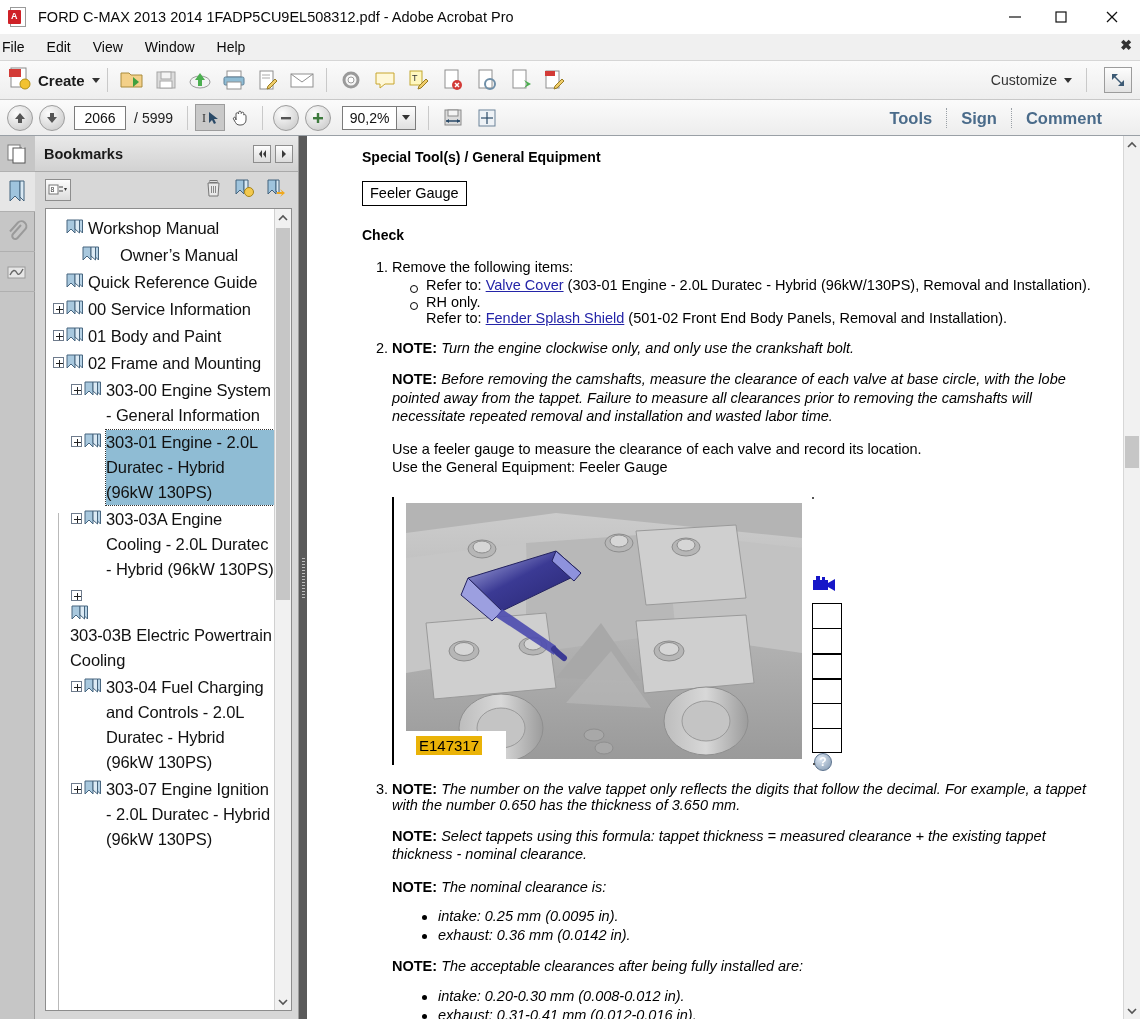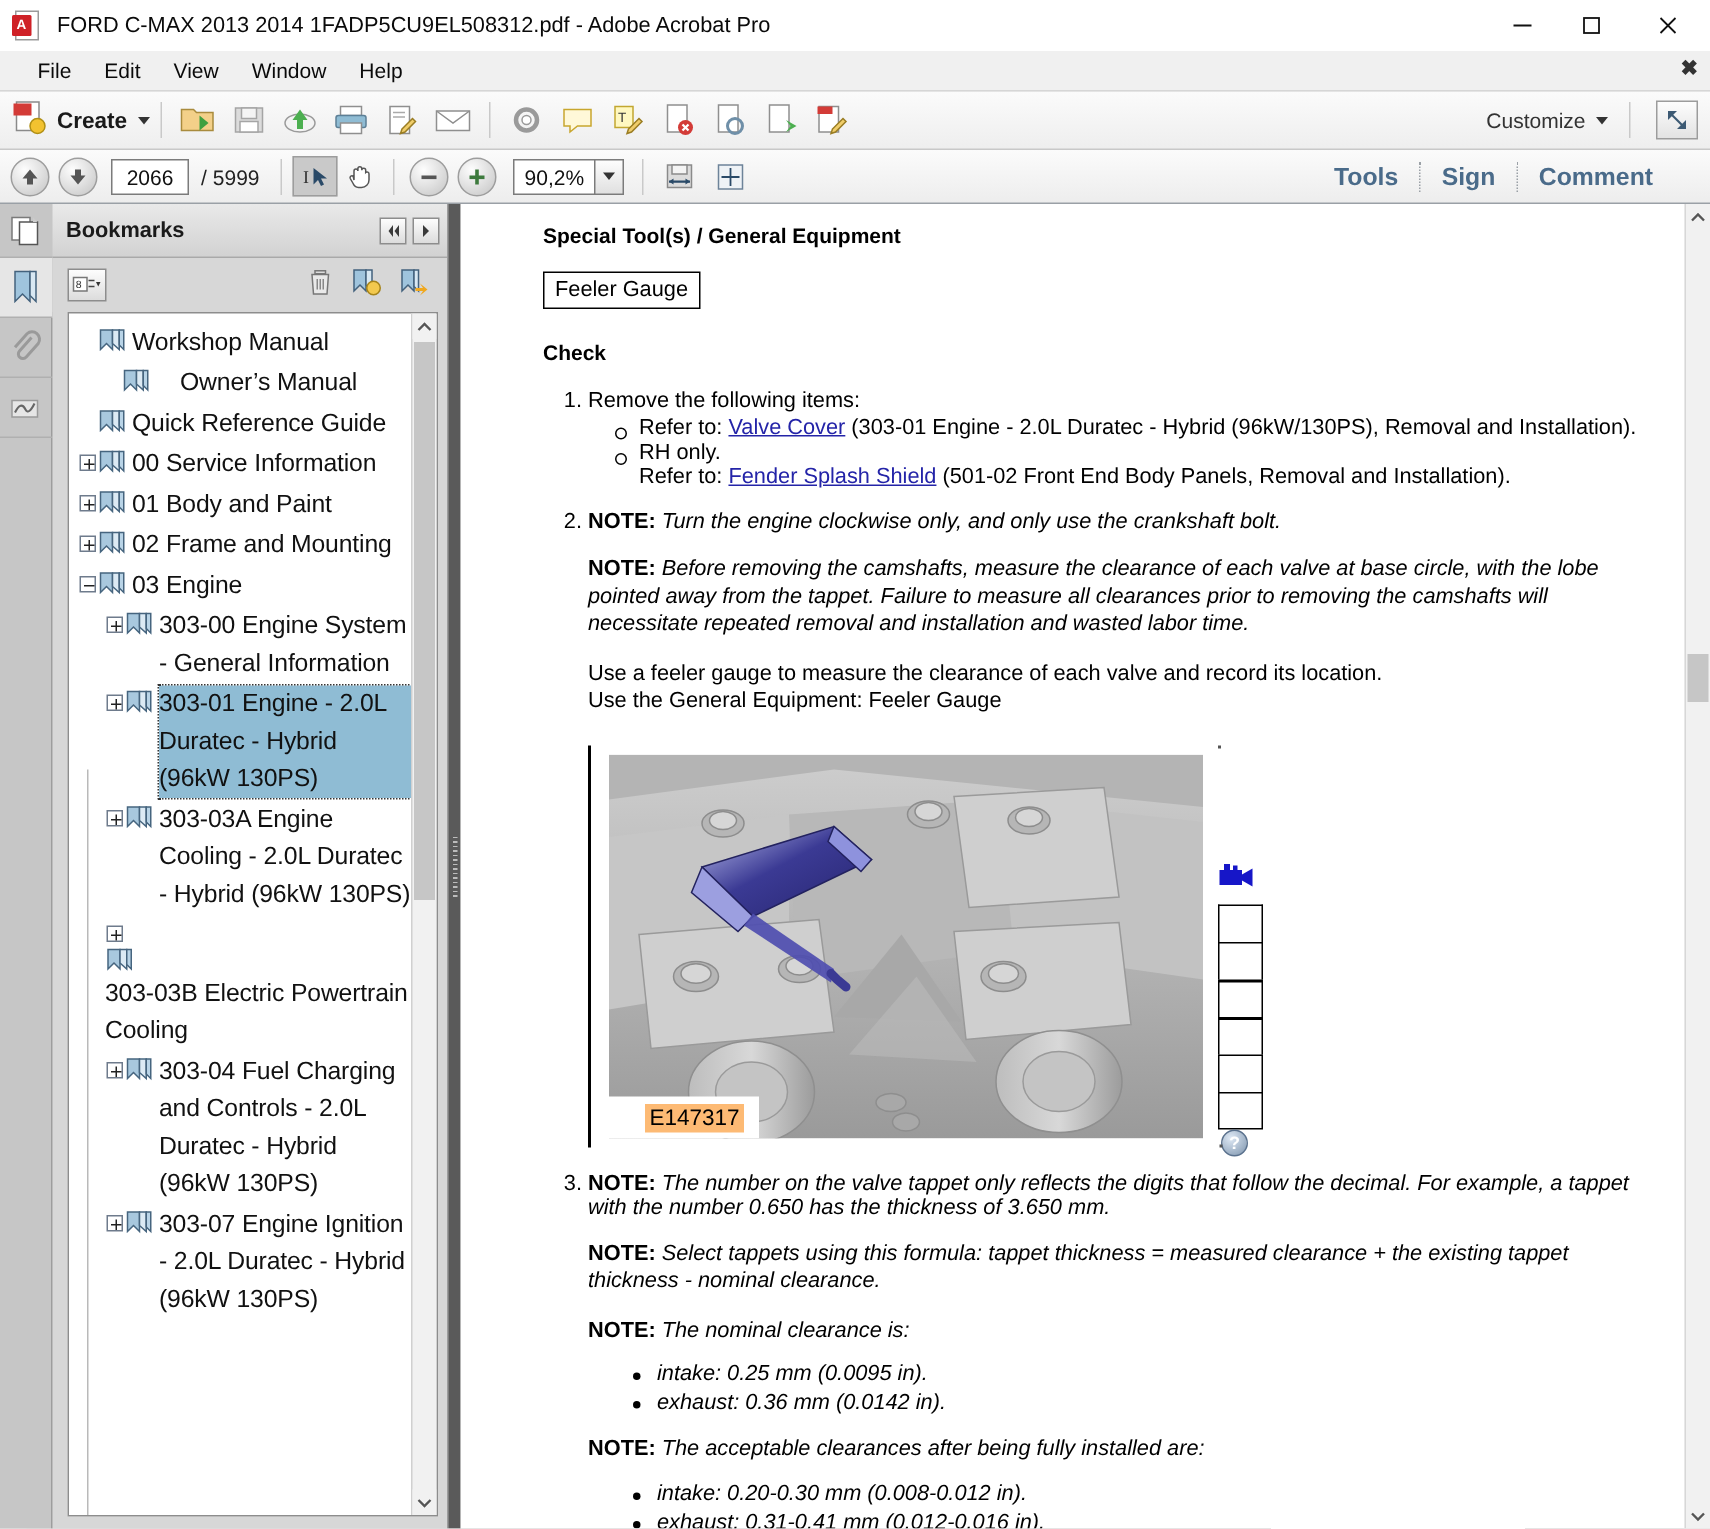--- a/index.html
+++ b/index.html
@@ -26,21 +26,21 @@
   .wbtn { width:46px; height:34px; display:flex; align-items:center; justify-content:center; color:#111; }
   .wbtn svg { display:block; }
   .wbtn.close { width:56px; }
 
   
   .menubar {
     height:27px; background:#f0f0f0; display:flex; align-items:center; flex:0 0 27px;
     border-bottom:1px solid #d6d6d6; position:relative;
   }
   .menubar .mi { font-size:14px; color:#0a0a0a; padding:0 11px; line-height:27px; }
-  .menubar .mi:first-child { padding-left:25px; }
+  .menubar .mi:first-child { padding-left:2px; }
   .doc-close { position:absolute; right:8px; top:4px; font-size:14px; color:#333; font-weight:bold; line-height:1; }
 
   
   .toolbar1 {
     height:39px; flex:0 0 39px; display:flex; align-items:center;
     background:linear-gradient(#fbfbfb,#eeeeee); border-bottom:1px solid #c8c8c8;
   }
   .toolbar2 {
     height:36px; flex:0 0 36px; display:flex; align-items:center;
     background:linear-gradient(#fbfbfb,#ededed); border-bottom:1px solid #9aa0a6;
@@ -124,21 +124,21 @@
   .it { font-style:italic; }
   p.blk { margin:14px 0 0 0; font-size:14.5px; line-height:18.5px;}
   ul.dot { list-style:none; margin:12px 0 0 0; padding-left:30px; font-size:14.5px;}
   ul.dot > li { position:relative; padding-left:16px; margin-bottom:3px; font-style:italic;}
   ul.dot > li::before{content:""; position:absolute; left:0; top:7px; width:5px;height:5px;background:#000;border-radius:50%;}
 
   
   .figwrap { margin-top:20px; position:relative; height:268px;}
   .figbar { position:absolute; left:0; top:0; width:2px; height:268px; background:#000;}
   .fig { position:absolute; left:14px; top:6px; width:396px; height:256px; background:#fff; overflow:hidden;}
-  .figcode { position:absolute; left:24px; bottom:4px; font-size:15px; background:#fdba74; padding:1px 3px;}
+  .figcode { position:absolute; left:10px; bottom:4px; font-size:15px; background:#eab308; padding:1px 3px;}
   .sidebox { position:absolute; left:420px; top:106px; width:30px;}
   .sidebox .cell { height:25px; border:1px solid #000; border-bottom:none; background:#fff;}
   .sidebox .cell.last { border-bottom:1px solid #000;}
   .sidebox .cell.thick { border-top:2px solid #000;}
   .camicon { position:absolute; left:420px; top:78px; }
   .qicon { position:absolute; left:422px; top:256px; width:18px;height:18px;border-radius:50%;
            background:radial-gradient(circle at 35% 30%,#dfe9f5,#7d94ad); border:1px solid #5a718d;
            color:#fff; font-size:12px; font-weight:bold; text-align:center; line-height:16px;}
   .dot-mark { position:absolute; width:2px;height:2px;background:#555;}
 </style>
@@ -506,31 +506,20 @@
               <span class="exp">
                 <span class="expbox plus"></span>
               </span>
               <span class="bmicon"><svg width="18" height="17" viewBox="0 0 18 17">
                   <path d="M1 1 h8 v13 l-4 -4 l-4 4 z" fill="#a8c8de" stroke="#46657f"></path>
                   <path d="M9 1 h4.5 v13 l-4.5 -4 z" fill="#dceaf4" stroke="#46657f"></path>
                   <path d="M13.5 1 h3 v13 l-3 -3 z" fill="#b9d4e7" stroke="#46657f"></path>
                 </svg></span>
               <span class="bmlabel">02 Frame and Mounting</span>
             </div>
-            <div class="bmrow" style="padding-left: 6px;">
-              <span class="exp">
-                <span class="expbox"></span>
-              </span>
-              <span class="bmicon"><svg width="18" height="17" viewBox="0 0 18 17">
-                  <path d="M1 1 h8 v13 l-4 -4 l-4 4 z" fill="#a8c8de" stroke="#46657f"></path>
-                  <path d="M9 1 h4.5 v13 l-4.5 -4 z" fill="#dceaf4" stroke="#46657f"></path>
-                  <path d="M13.5 1 h3 v13 l-3 -3 z" fill="#b9d4e7" stroke="#46657f"></path>
-                </svg></span>
-              <span class="bmlabel">03 Engine</span>
-            </div>
             <div class="bmrow" style="padding-left: 24px;">
               <span class="exp">
                 <span class="expbox plus"></span>
               </span>
               <span class="bmicon"><svg width="18" height="17" viewBox="0 0 18 17">
                   <path d="M1 1 h8 v13 l-4 -4 l-4 4 z" fill="#a8c8de" stroke="#46657f"></path>
                   <path d="M9 1 h4.5 v13 l-4.5 -4 z" fill="#dceaf4" stroke="#46657f"></path>
                   <path d="M13.5 1 h3 v13 l-3 -3 z" fill="#b9d4e7" stroke="#46657f"></path>
                 </svg></span>
               <span class="bmlabel">303-00 Engine System - General Information</span>

